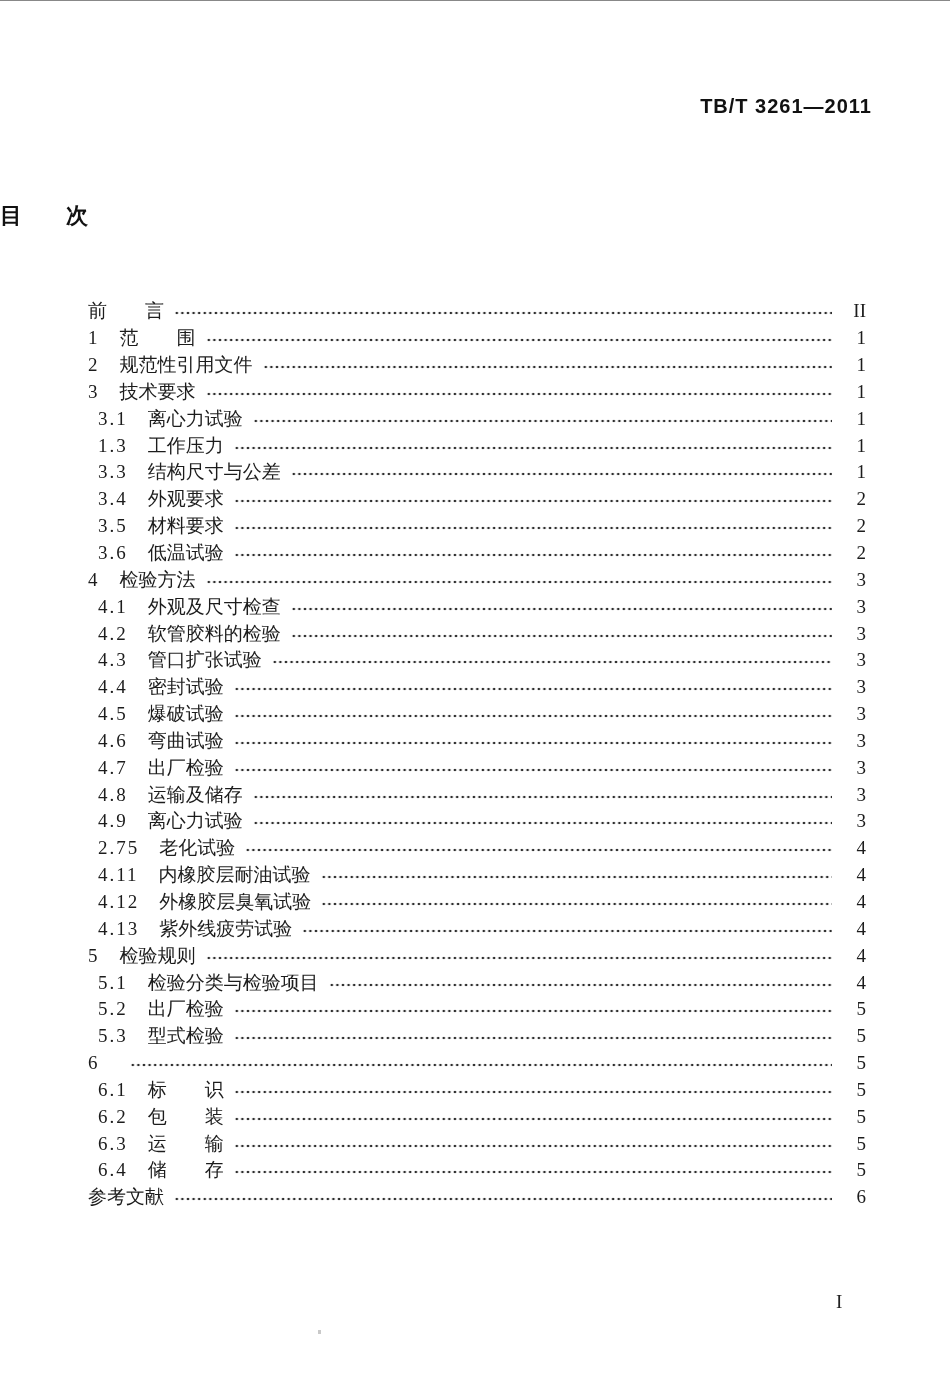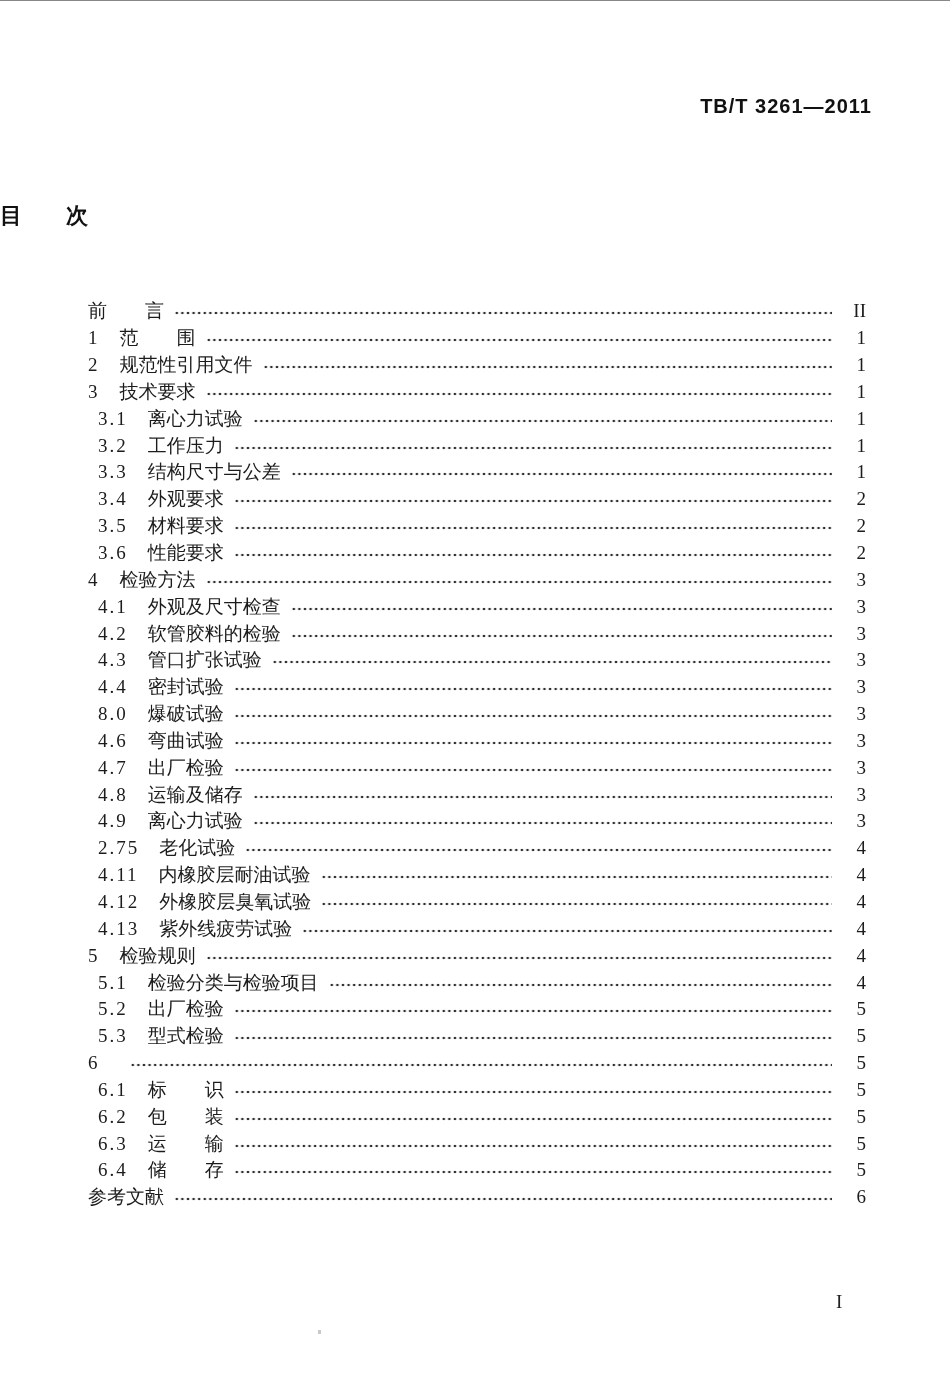--- a/index.html
+++ b/index.html
@@ -128,21 +128,21 @@
   </div>
 
   <div class="toc-row level-1">
     <span class="toc-num">3.1</span>
     <span class="toc-label">离心力试验</span>
     <span class="toc-leader"></span>
     <span class="toc-page">1</span>
   </div>
 
   <div class="toc-row level-1">
-    <span class="toc-num">3.2</span>
+    <span class="toc-num">1.3</span>
     <span class="toc-label">工作压力</span>
     <span class="toc-leader"></span>
     <span class="toc-page">1</span>
   </div>
 
   <div class="toc-row level-1">
     <span class="toc-num">3.3</span>
     <span class="toc-label">结构尺寸与公差</span>
     <span class="toc-leader"></span>
     <span class="toc-page">1</span>
@@ -157,21 +157,21 @@
 
   <div class="toc-row level-1">
     <span class="toc-num">3.5</span>
     <span class="toc-label">材料要求</span>
     <span class="toc-leader"></span>
     <span class="toc-page">2</span>
   </div>
 
   <div class="toc-row level-1">
     <span class="toc-num">3.6</span>
-    <span class="toc-label">性能要求</span>
+    <span class="toc-label">低温试验</span>
     <span class="toc-leader"></span>
     <span class="toc-page">2</span>
   </div>
 
   <div class="toc-row level-0">
     <span class="toc-num">4</span>
     <span class="toc-label">检验方法</span>
     <span class="toc-leader"></span>
     <span class="toc-page">3</span>
   </div>
@@ -198,21 +198,21 @@
   </div>
 
   <div class="toc-row level-1">
     <span class="toc-num">4.4</span>
     <span class="toc-label">密封试验</span>
     <span class="toc-leader"></span>
     <span class="toc-page">3</span>
   </div>
 
   <div class="toc-row level-1">
-    <span class="toc-num">8.0</span>
+    <span class="toc-num">4.5</span>
     <span class="toc-label">爆破试验</span>
     <span class="toc-leader"></span>
     <span class="toc-page">3</span>
   </div>
 
   <div class="toc-row level-1">
     <span class="toc-num">4.6</span>
     <span class="toc-label">弯曲试验</span>
     <span class="toc-leader"></span>
     <span class="toc-page">3</span>

